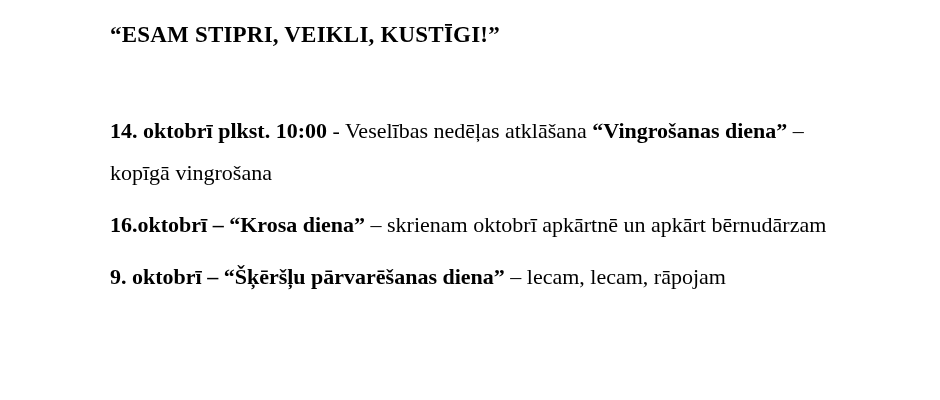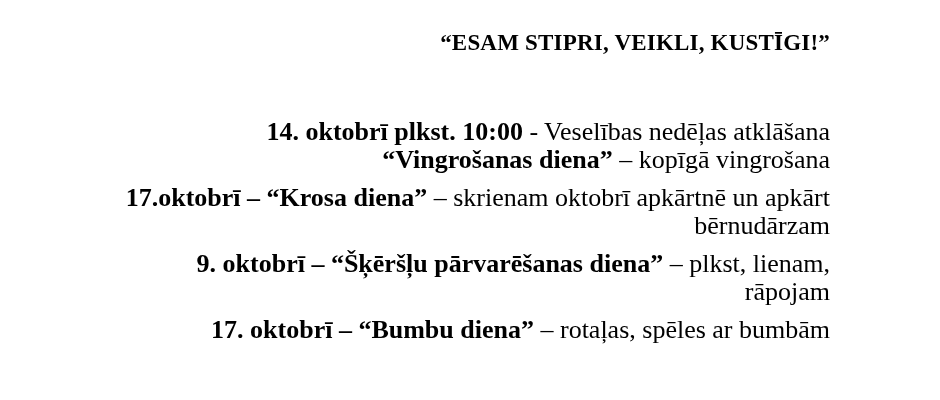--- a/index.html
+++ b/index.html
@@ -9,53 +9,52 @@
   }
   body {
     width: 940px;
     height: 400px;
     overflow: hidden;
     font-family: "Liberation Serif", "DejaVu Serif", serif;
     color: #000000;
   }
   .doc {
     width: 720px;
-    margin: 8px auto;
-    text-align: right;
+    margin: 0 auto;
+    text-align: left;
   }
   .doc-title {
     font-size: 23px;
     font-weight: bold;
     line-height: 30px;
     padding-top: 20px;
     letter-spacing: 0.2px;
   }
   .events {
     margin-top: 60px;
   }
   .para {
-    font-size: 26px;
-    line-height: 28px;
+    font-size: 22px;
+    line-height: 42px;
     margin: 0 0 10px 0;
   }
   .b {
     font-weight: bold;
   }
 </style>
 </head>
 <body>
 
 <div class="doc">
 
   <div class="doc-title">“ESAM STIPRI, VEIKLI, KUSTĪGI!”</div>
 
   <div class="events">
 
     <p class="para"><span class="b">14. oktobrī plkst. 10:00</span><span> - Veselības nedēļas atklāšana </span><span class="b">“Vingrošanas diena”</span><span> – kopīgā vingrošana</span></p>
 
-    <p class="para"><span class="b">17.oktobrī – “Krosa diena”</span><span> – skrienam oktobrī apkārtnē un apkārt bērnudārzam</span></p>
+    <p class="para"><span class="b">16.oktobrī – “Krosa diena”</span><span> – skrienam oktobrī apkārtnē un apkārt bērnudārzam</span></p>
 
-    <p class="para"><span class="b">9. oktobrī – “Šķēršļu pārvarēšanas diena”</span><span> – plkst, lienam, rāpojam</span></p>
+    <p class="para"><span class="b">9. oktobrī – “Šķēršļu pārvarēšanas diena”</span><span> – lecam, lecam, rāpojam</span></p>
 
-    <p class="para"><span class="b">17. oktobrī – “Bumbu diena”</span><span> – rotaļas, spēles ar bumbām</span></p>
 
   </div>
 </div>
 
 </body></html>

